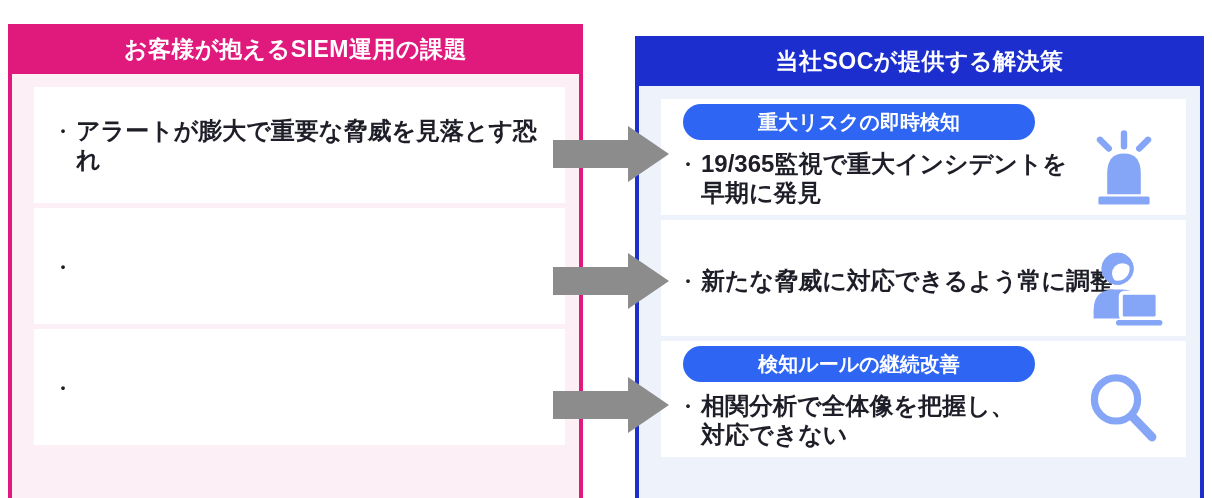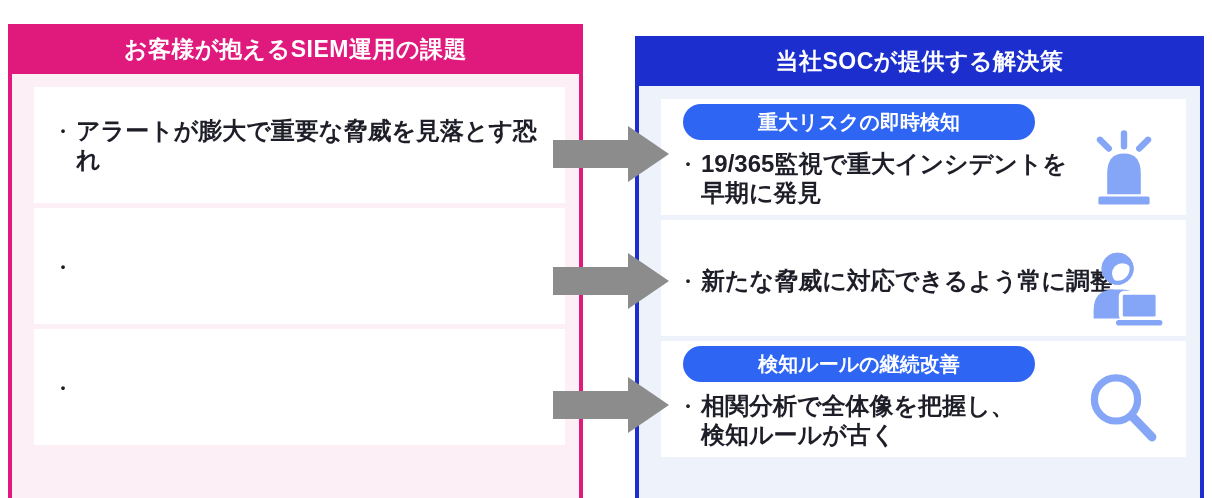--- a/index.html
+++ b/index.html
@@ -115,21 +115,21 @@
         <rect x="40" y="90" width="58" height="7" rx="3.5" fill="var(--blue-icon)"></rect>
       </svg>
     </div>
 
     <div class="card solution-card">
       <div class="badge">検知ルールの継続改善</div>
       <div class="solution-text-area">
         <div class="bullet-row">
           <span class="bullet-dot">•</span>
           <span class="bullet-text">相関分析で全体像を把握し、
-検知ルールが古く</span>
+対応できない</span>
         </div>
       </div>
       <svg class="solution-icon" viewBox="0 0 100 100">
         <circle cx="40" cy="38" r="27" fill="none" stroke="var(--blue-icon)" stroke-width="9"></circle>
         <line x1="61" y1="60" x2="85" y2="85" stroke="var(--blue-icon)" stroke-width="11" stroke-linecap="round"></line>
       </svg>
     </div>
 
   </div>
 </div>

